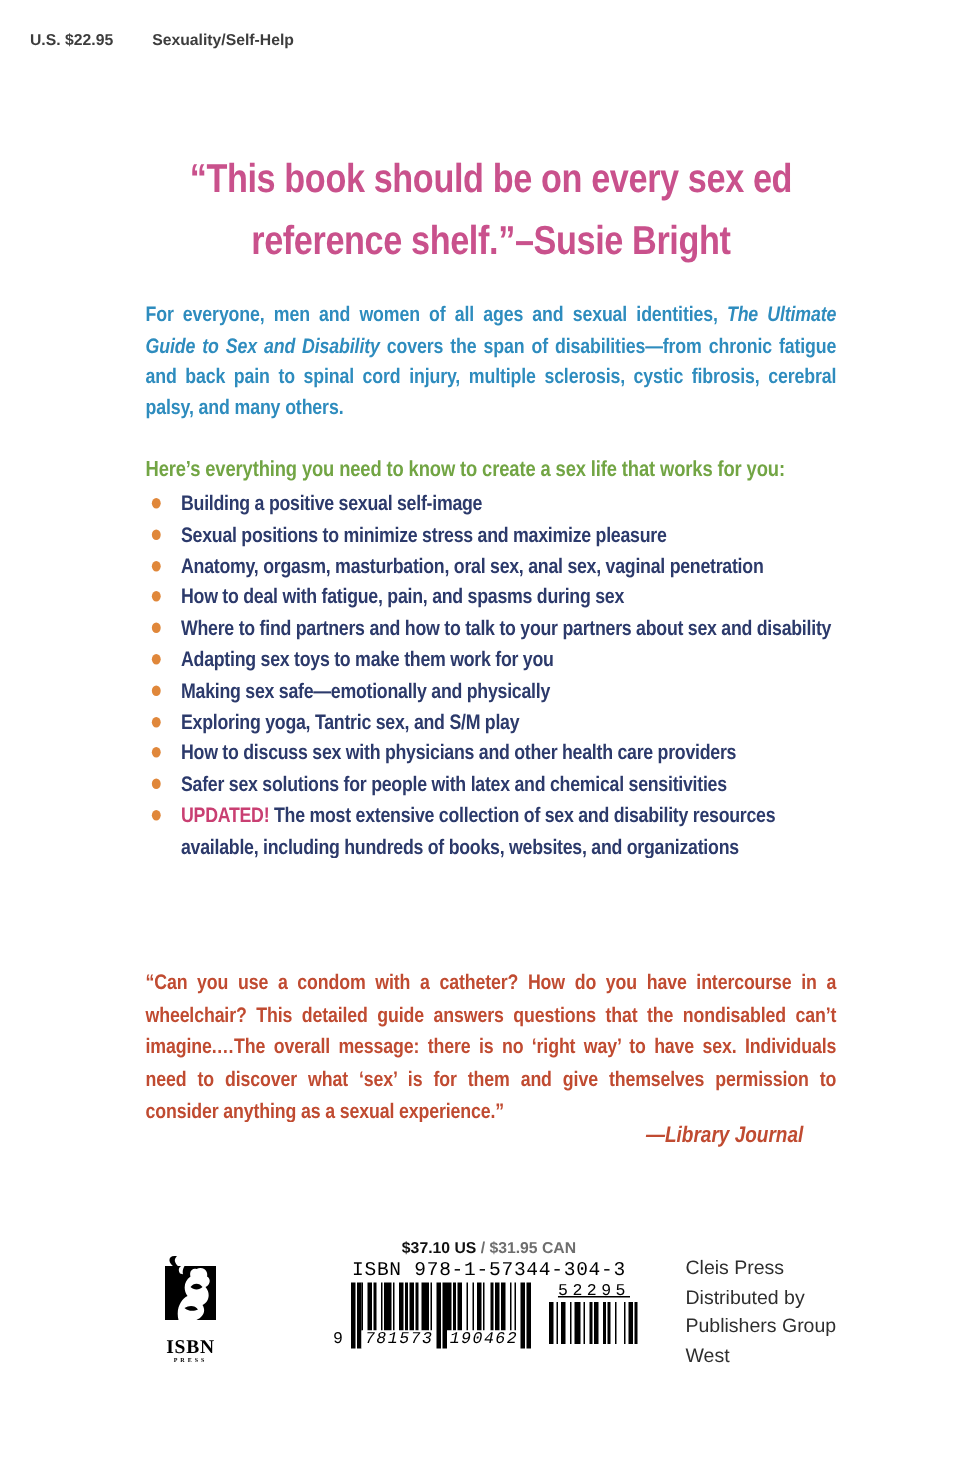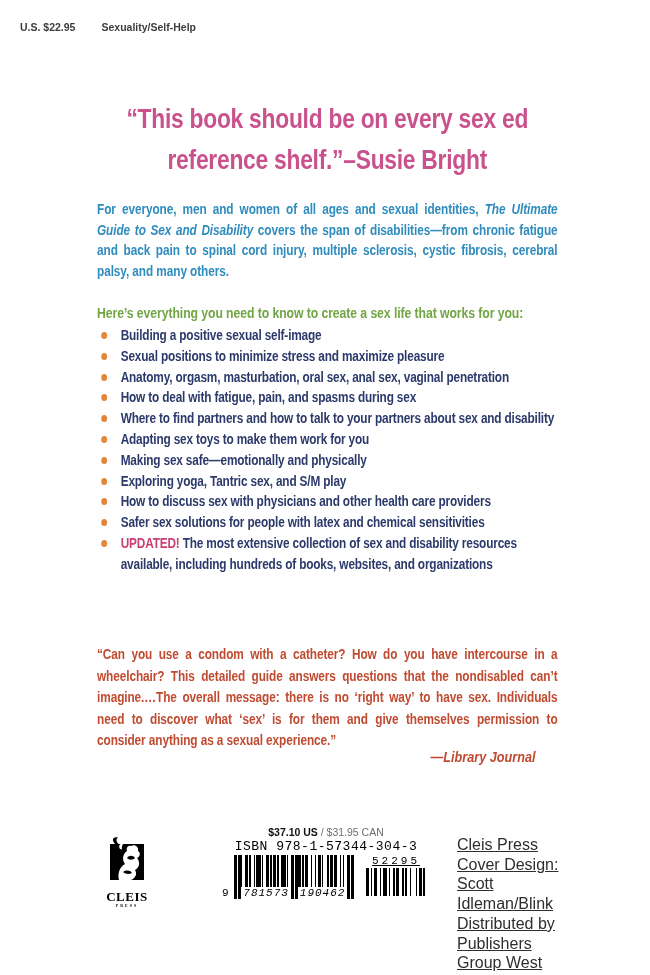--- a/index.html
+++ b/index.html
@@ -34,38 +34,38 @@
     color:#c04b31;font-weight:700;font-style:italic;font-size:15px;}
   
   .logo{position:absolute;left:105px;top:836px;width:44px;text-align:center;}
   .logo-wordmark{font-family:"Liberation Serif",serif;font-weight:700;font-size:13px;
     letter-spacing:0.5px;color:#000;line-height:12px;margin-top:1px;}
   .logo-subtext{font-family:"Liberation Serif",serif;font-weight:700;font-size:4px;
     letter-spacing:2px;color:#000;line-height:5px;}
   .barcode-block{position:absolute;left:224px;top:826px;width:204px;}
   .price-line{text-align:center;font-size:10.5px;line-height:12px;white-space:nowrap;}
   .price-us{font-weight:700;color:#111;}
-  .price-can{font-weight:400;color:#6e6e6e;}
+  .price-can{font-weight:700;color:#6e6e6e;}
   .isbn{font-family:"Liberation Mono",monospace;font-size:13px;letter-spacing:0.5px;
     color:#000;text-align:center;line-height:15px;margin-top:1px;white-space:nowrap;}
   .bars-row{display:flex;align-items:flex-start;margin-top:1px;margin-left:10px;}
   .ean{position:relative;display:flex;align-items:flex-start;height:46px;}
   .ean-guard{display:flex;height:44px;}
   .ean-group{display:flex;flex-direction:column;}
   .ean-bars{display:flex;height:32px;}
   .ean-num{font-family:"Liberation Mono",monospace;font-size:11px;line-height:12px;
     text-align:center;letter-spacing:1px;background:#fff;font-style:italic;}
   .lead-digit{position:absolute;left:-12px;bottom:2px;font-family:"Liberation Mono",monospace;
     font-size:11px;line-height:12px;}
   .supplement{margin-left:12px;display:flex;flex-direction:column;}
   .supp-code{font-family:"Liberation Mono",monospace;font-size:11px;line-height:12px;
     letter-spacing:3px;text-align:center;text-decoration:underline;}
   .supp-bars{display:flex;height:28px;margin-top:1px;}
   .publisher{position:absolute;left:457px;top:835px;color:#2e2e2e;}
-  .pub-line{font-size:16px;line-height:19.7px;letter-spacing:0;text-decoration:underline;}
+  .pub-line{font-size:13px;line-height:19.7px;letter-spacing:0;}
 </style>
 </head>
 <body>
 
 <div class="page">
 
   <div class="top-bar">
     <span>U.S. $22.95</span>
     <span>Sexuality/Self-Help</span>
   </div>
@@ -96,21 +96,21 @@
 
   <div class="logo">
     <svg width="40" height="50" viewBox="0 0 40 50">
       <path d="M10,9 C4,6 5,0 11,1.5 C8.5,3.5 9.5,6 12,8.5 Z" fill="#000"></path>
       <rect x="3" y="8" width="34" height="36" fill="#000"></rect>
       <path d="M12,44 C10,36 14,30 18,28 C15,24 15.5,18 20,15 C19,12 21,9 24,10 C28,8 32,11 31,15 C34,16.5 33,21 30,22 C33.5,26 32.5,32 28,34 C30.5,38 28.5,42 24,44 Z" fill="#fff"></path>
       <path d="M13,13 C11,10 13,7 16,8 C15,10 14.5,11.5 15,13.5 Z" fill="#fff"></path>
       <path d="M20,22 c2,-3 6,-3 8,0 c-2,2.2 -6,2.2 -8,0 Z" fill="#000"></path>
       <path d="M16,36 c3,-2 7,-2 9,1 c-3,1.6 -7,1 -9,-1 Z" fill="#000"></path>
     </svg>
-    <div class="logo-wordmark">CLEIS</div>
+    <div class="logo-wordmark">ISBN</div>
     <div class="logo-subtext">PRESS</div>
   </div>
 
   <div class="barcode-block">
     <div class="price-line"><span class="price-us">$37.10 US</span><span class="price-can"> / $31.95 CAN</span></div>
     <div class="isbn">ISBN 978-1-57344-304-3</div>
     <div class="bars-row">
       <div class="ean">
         <span class="lead-digit">9</span>
         <div class="ean-guard">
@@ -218,17 +218,16 @@
             <div style="flex: 0 0 auto; height: 100%; width: 1.5px;"></div>
             <div style="flex: 0 0 auto; height: 100%; width: 1.5px; background: rgb(0, 0, 0);"></div>
             <div style="flex: 0 0 auto; height: 100%; width: 1.5px;"></div>
           </div>
       </div>
     </div>
   </div>
 
   <div class="publisher">
     <div class="pub-line">Cleis Press</div>
-    <div class="pub-line">Cover Design: Scott Idleman/Blink</div>
     <div class="pub-line">Distributed by Publishers Group West</div>
   </div>
 
 </div>
 
 </body></html>

